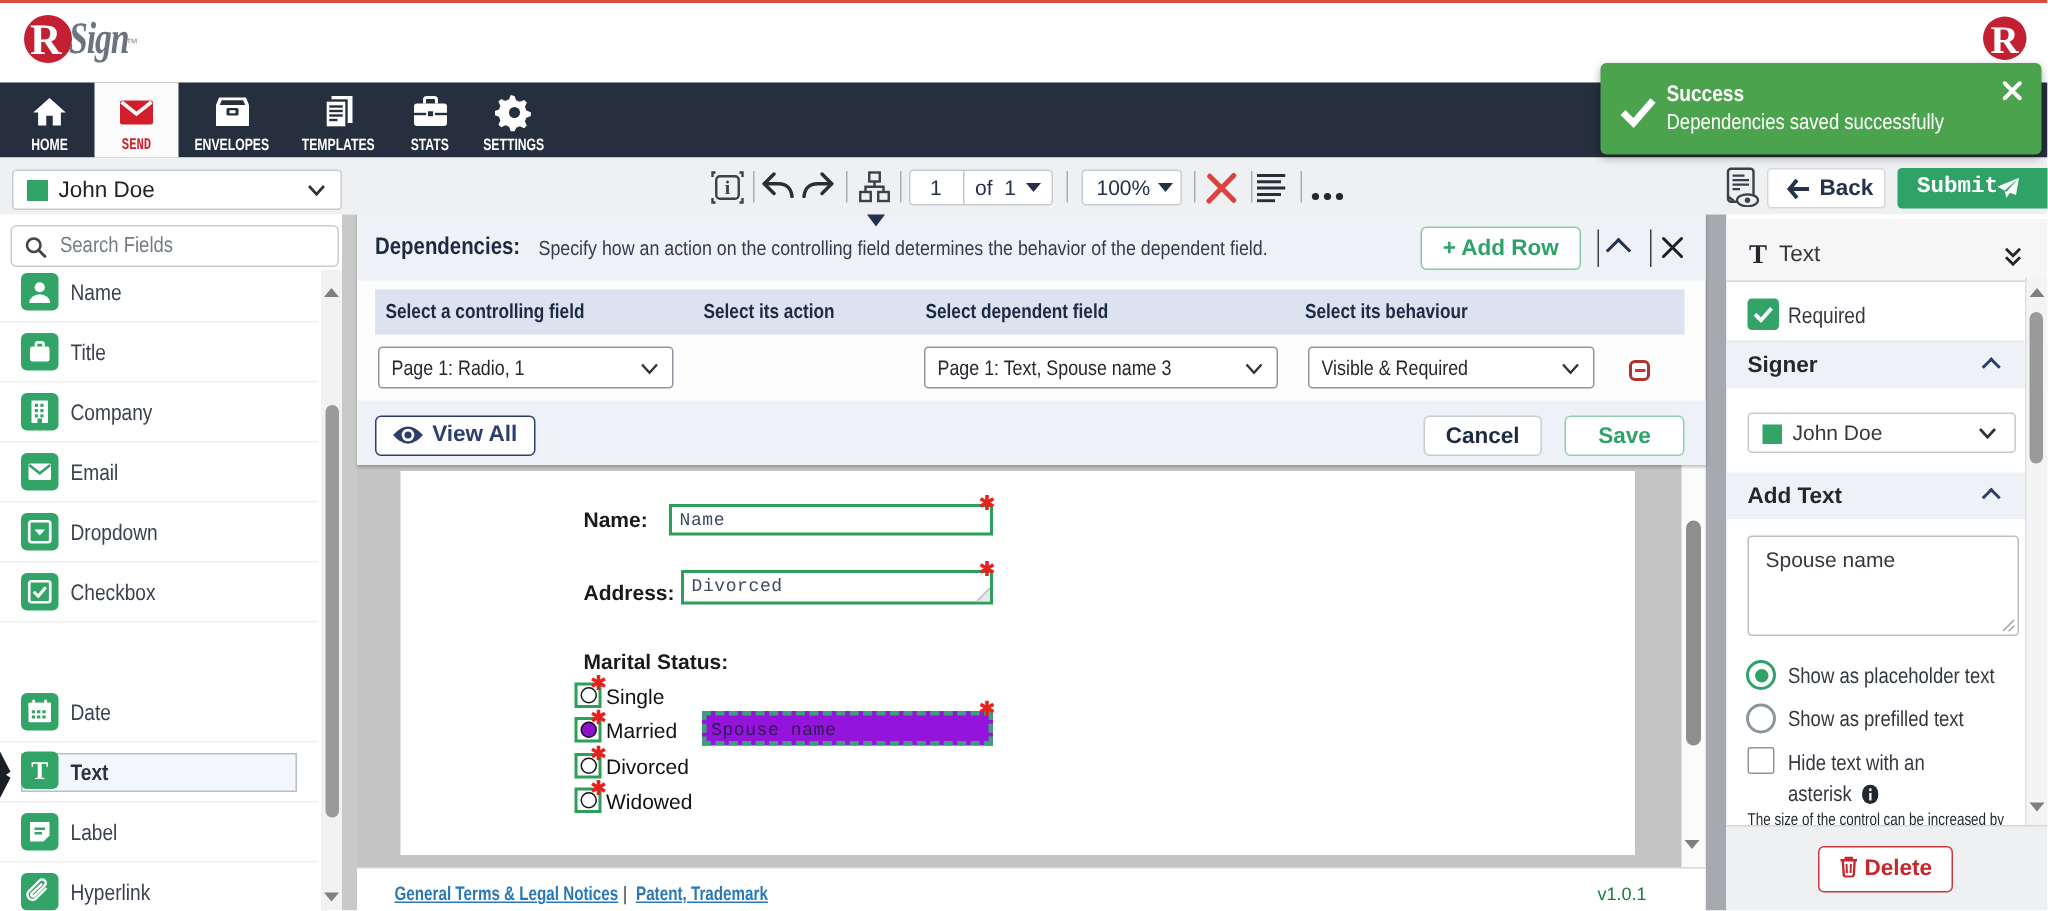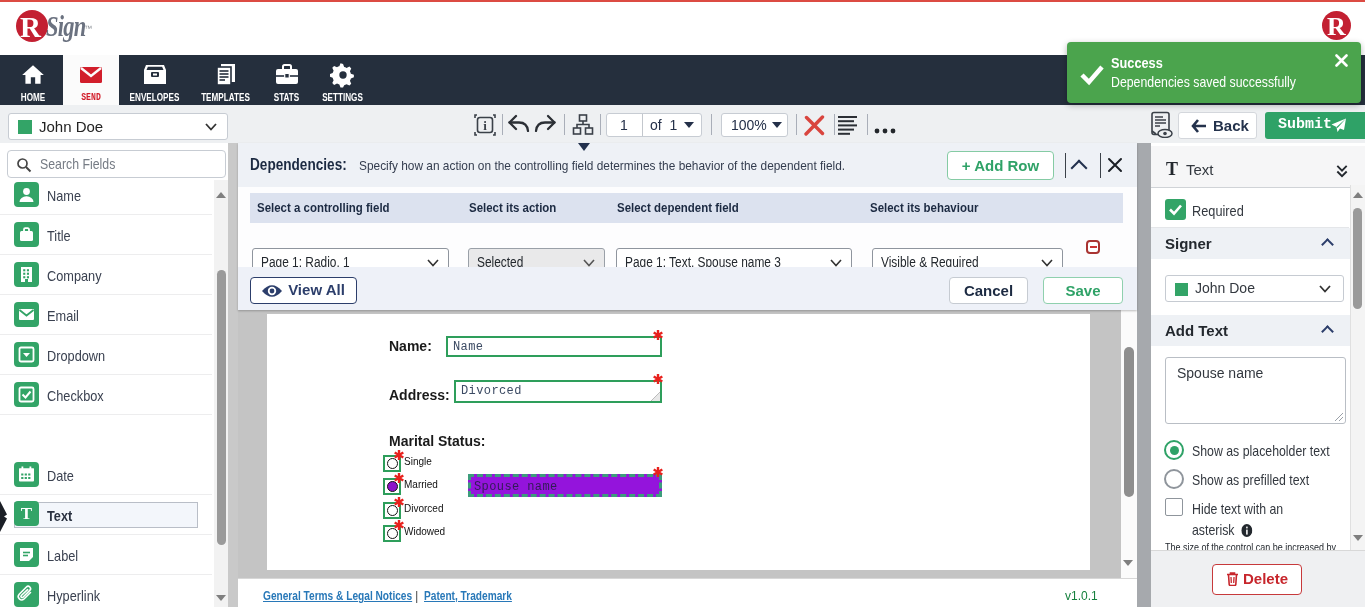--- a/index.html
+++ b/index.html
@@ -35,40 +35,40 @@
 #lgut { left:228px; top:143px; width:10px; height:464px; background:#c9c9c9; }
 #rgut { left:1137px; top:143px; width:14px; height:464px; background:#a6a9ad; }
 #docarea { left:238px; top:306px; width:899px; height:272px; background:#c4c4c4; }
 #docpage { position:absolute; left:29px; top:8px; width:823px; height:256px; background:#fff; }
 #docfooter { left:238px; top:578px; width:899px; height:29px; background:#fff; border-top:1px solid #d7d7d7; }
 
 
 #depspanel { left:238px; top:143px; width:899px; height:167px; background:#fdfdfe; box-shadow:0 1px 2px rgba(0,0,0,0.25); }
 #dephead { position:absolute; left:0; top:0; width:899px; height:44px; background:#eef1f6; }
 #deptablehead { position:absolute; left:12px; top:50px; width:873px; height:30px; background:#dce2ef; }
-.dsel { position:absolute; top:88px; height:28px; background:#fff; border:1px solid #8f959e; border-radius:3px; font-size:14px; color:#23282e; line-height:26px; padding-left:8px;margin-top:17px; }
+.dsel { position:absolute; top:88px; height:28px; background:#fff; border:1px solid #8f959e; border-radius:3px; font-size:14px; color:#23282e; line-height:26px; padding-left:8px; }
 .thlabel { position:absolute; top:7px; font-size:13.5px; font-weight:bold; color:#1c2a42; transform:scaleX(0.85); transform-origin:0 50%; white-space:nowrap; }
 #depstrip { position:absolute; left:0; top:124px; width:899px; height:43px; background:#eef1f8; }
 .btn { position:absolute; background:#fff; border-radius:4px; text-align:center; font-weight:bold; }
 
 
 #rightbar { left:1151px; top:143px; width:214px; height:464px; background:#fff; }
 #rbhead { position:absolute; left:0; top:3px; width:214px; height:42px; background:#f6f6f7; border-bottom:1px solid #d0d3d7; }
 .rbband { position:absolute; left:0; width:214px; height:31px; background:#eef1f5; }
 .chevup { display:inline-block; width:9px; height:9px; border-left:2px solid #2c3e6b; border-top:2px solid #2c3e6b; transform:rotate(45deg); }
 
 
 #toast { left:1067px; top:42px; width:294px; height:61px; background:#4ba44d; border-radius:4px; box-shadow:0 2px 6px rgba(0,0,0,0.3); }
 
 .doclabel { font-size:14px; font-weight:bold; color:#1a1a1a; }
 .mono { font-family:"Liberation Mono",monospace; font-size:12px; color:#3b4a63; letter-spacing:0.4px; }
 .ast { width:10px; height:10px; }
 .rbox { width:18px; height:17px; border:2px solid #2e9e5b; background:#fff; }
 .rcirc { position:absolute; left:1.5px; top:1px; width:11px; height:11px; border:1.6px solid #151515; border-radius:50%; background:#fff; display:block; }
-.rlabel { font-size:10px; color:#111; }
+.rlabel { font-size:14px; color:#111; }
 .flink { color:#2878b8; font-size:13px; text-decoration:underline; font-weight:bold; transform:scaleX(0.78); transform-origin:0 50%; white-space:nowrap; display:inline-block; }
 .scrltrack { position:absolute; background:#f1f1f1; }
 .scrlthumb { position:absolute; background:#999; border-radius:5px; }
 .arrowup { width:0; height:0; border-left:5px solid transparent; border-right:5px solid transparent; border-bottom:6px solid #7f7f7f; position:absolute; }
 .arrowdn { width:0; height:0; border-left:5px solid transparent; border-right:5px solid transparent; border-top:6px solid #7f7f7f; position:absolute; }
 </style>
 </head>
 <body>
 <div id="topline" class="abs"></div>
 <div id="header" class="abs">
@@ -441,24 +441,20 @@
 
   <div id="deptablehead"></div>
   <div class="thlabel" style="left:19px;top:57px;">Select a controlling field</div>
   <div class="thlabel" style="left:231px;top:57px;">Select its action</div>
   <div class="thlabel" style="left:379px;top:57px;">Select dependent field</div>
   <div class="thlabel" style="left:632px;top:57px;">Select its behaviour</div>
 
   <div class="dsel" style="left:14px;width:197px;"><span class="t85">Page 1: Radio, 1</span>
     <svg class="abs" style="right:9px;top:10px;" width="12" height="8" viewBox="0 0 12 8">
         <path d="M1 1 L6 6.5 L11 1" stroke="#333" stroke-width="1.6" fill="none"></path>
-      </svg></div>
-  <div class="dsel" style="left:230px;width:137px;background:#e9e9ea;border-color:#9aa0a8;"><span class="t85">Selected</span>
-    <svg class="abs" style="right:9px;top:10px;" width="12" height="8" viewBox="0 0 12 8">
-        <path d="M1 1 L6 6.5 L11 1" stroke="#555" stroke-width="1.6" fill="none"></path>
       </svg></div>
   <div class="dsel" style="left:378px;width:236px;"><span class="t85">Page 1: Text, Spouse name 3</span>
     <svg class="abs" style="right:9px;top:10px;" width="12" height="8" viewBox="0 0 12 8">
         <path d="M1 1 L6 6.5 L11 1" stroke="#333" stroke-width="1.6" fill="none"></path>
       </svg></div>
   <div class="dsel" style="left:634px;width:191px;"><span class="t85">Visible &amp; Required</span>
     <svg class="abs" style="right:9px;top:10px;" width="12" height="8" viewBox="0 0 12 8">
         <path d="M1 1 L6 6.5 L11 1" stroke="#333" stroke-width="1.6" fill="none"></path>
       </svg></div>
   <div class="abs" style="left:848px;top:97px;width:14px;height:14px;border:2px solid #a93432;border-radius:4px;background:#fff;">

